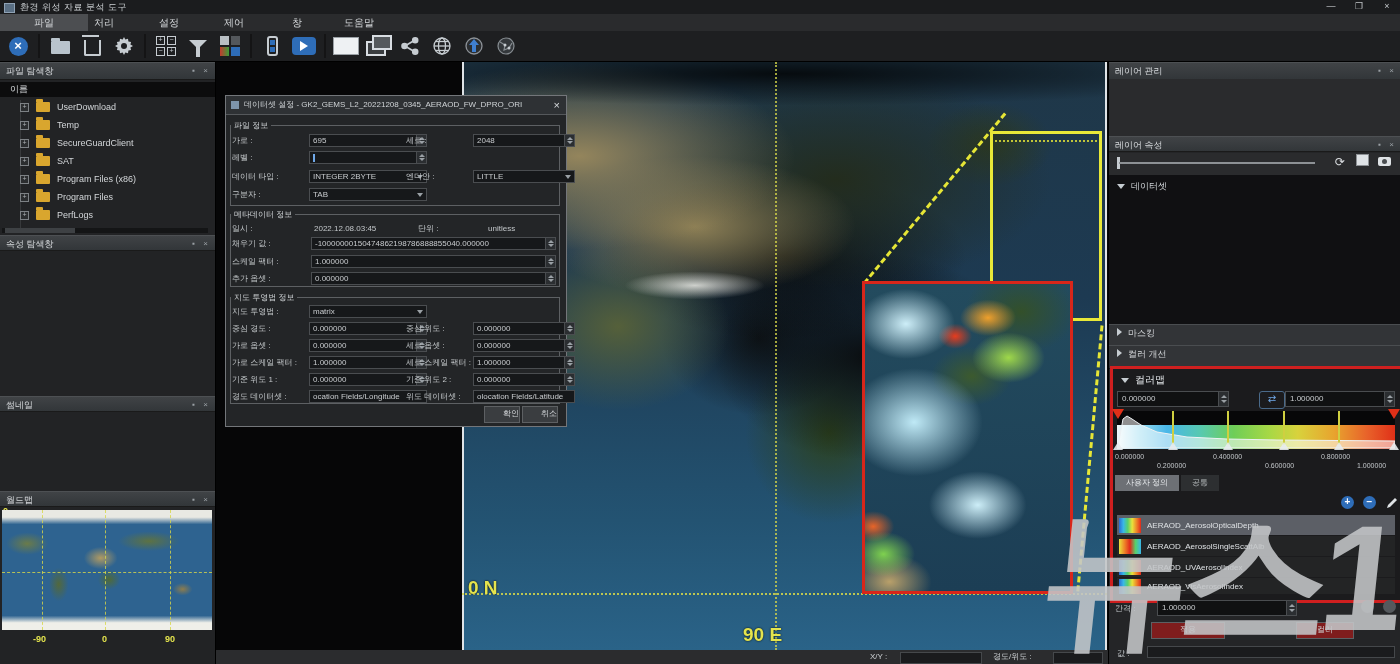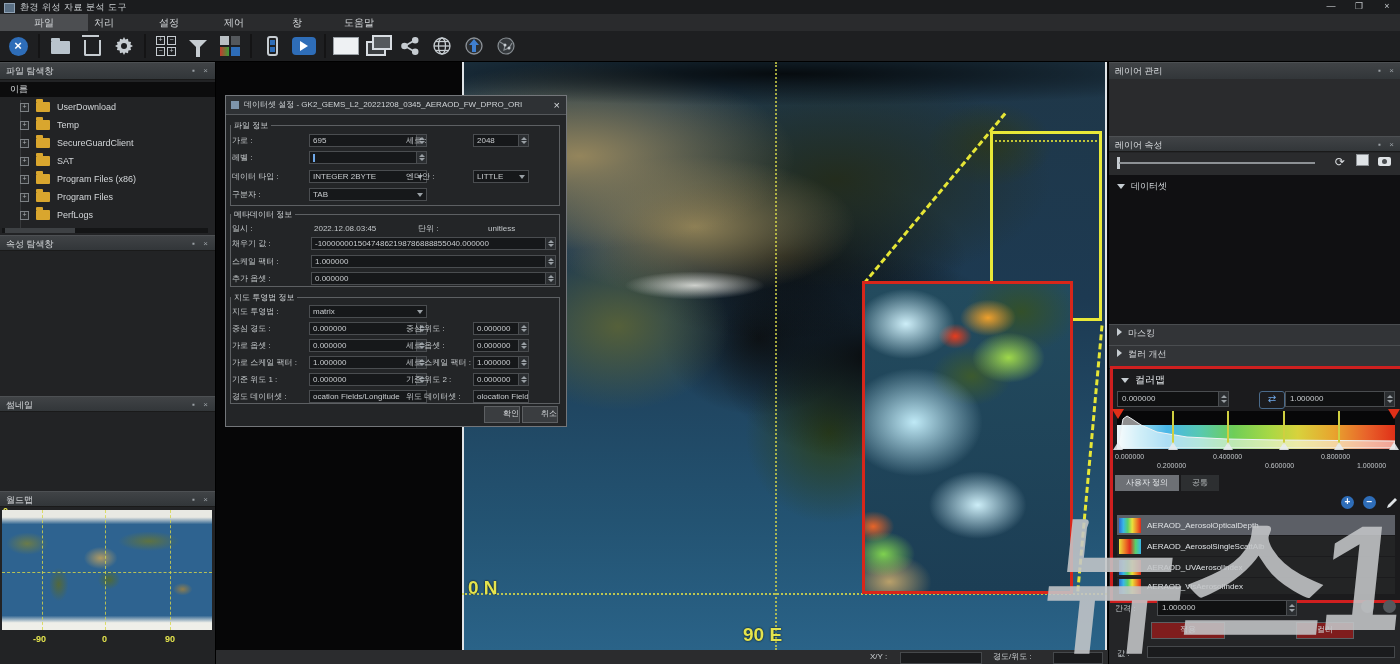--- a/index.html
+++ b/index.html
@@ -114,21 +114,21 @@
   .drow{position:absolute;left:0;width:100%;height:14px}
   .dlbl{position:absolute;color:#c3c7ca;line-height:13px;white-space:nowrap}
   .dfld{position:absolute;height:13px;background:#16181a;border:1px solid #4a4d50;box-sizing:border-box;line-height:11px;padding-left:3px;color:#c8cbce;white-space:nowrap;overflow:hidden}
   .spin{position:absolute;right:0;top:0;bottom:0;width:9px;background:#2b2e31;border-left:1px solid #4a4d50;display:flex;flex-direction:column;align-items:center;justify-content:space-evenly}
   .spin b{width:0;height:0;border-left:3px solid transparent;border-right:3px solid transparent}
   .spin b.up{border-bottom:3px solid #9aa0a5}
   .spin b.dn{border-top:3px solid #9aa0a5}
   .caret{position:absolute;right:3px;top:4px;width:0;height:0;border-left:3px solid transparent;border-right:3px solid transparent;border-top:4px solid #9aa0a5}
   .cursor{position:absolute;left:3px;top:2px;width:2px;height:8px;background:#6fa8e8}
   .dbtn{position:absolute;width:34px;height:15px;background:#3a3d40;border:1px solid #5d6063;color:#d3d6d9;font-size:8px;text-align:right;line-height:14px}
-  .c1l{left:6px}.c1f{left:83px;width:118px}.c2l{left:180px}.c2f{left:247px;width:56px}
+  .c1l{left:6px}.c1f{left:83px;width:118px}.c2l{left:180px}.c2f{left:247px;width:102px}
   
   #rightpanel{left:1108px;top:62px;width:292px;height:602px;background:#242527;border-left:1px solid #000;z-index:5}
   .rp-body{position:absolute;left:0;width:292px;background:#19191b}
   .slider-track{position:absolute;left:10px;top:9px;width:196px;height:2px;background:#8d9195}
   .slider-handle{position:absolute;left:8px;top:4px;width:3px;height:12px;background:#c6ccd1}
   .mini-ic{position:absolute;top:1px;width:18px;height:16px;color:#d8dbde;font-size:12px;text-align:center;line-height:16px}
   .sec-row{position:absolute;left:0;width:292px;height:24px;background:#323437;border-top:1px solid #4a4d50;border-bottom:1px solid #161617;font-size:9px;line-height:17px;padding-left:8px;box-sizing:border-box;color:#d3d6d9}
   .tri-r{display:inline-block;width:0;height:0;border-top:4px solid transparent;border-bottom:4px solid transparent;border-left:5px solid #c6ccd1;margin-right:6px}
   .tri-d{display:inline-block;width:0;height:0;border-left:4px solid transparent;border-right:4px solid transparent;border-top:5px solid #c6ccd1;margin-right:6px}
   #redbox{position:absolute;left:1px;top:304px;width:288px;height:231px;border:3px solid #cf1f1f;background:#1b1b1d;box-sizing:content-box}

